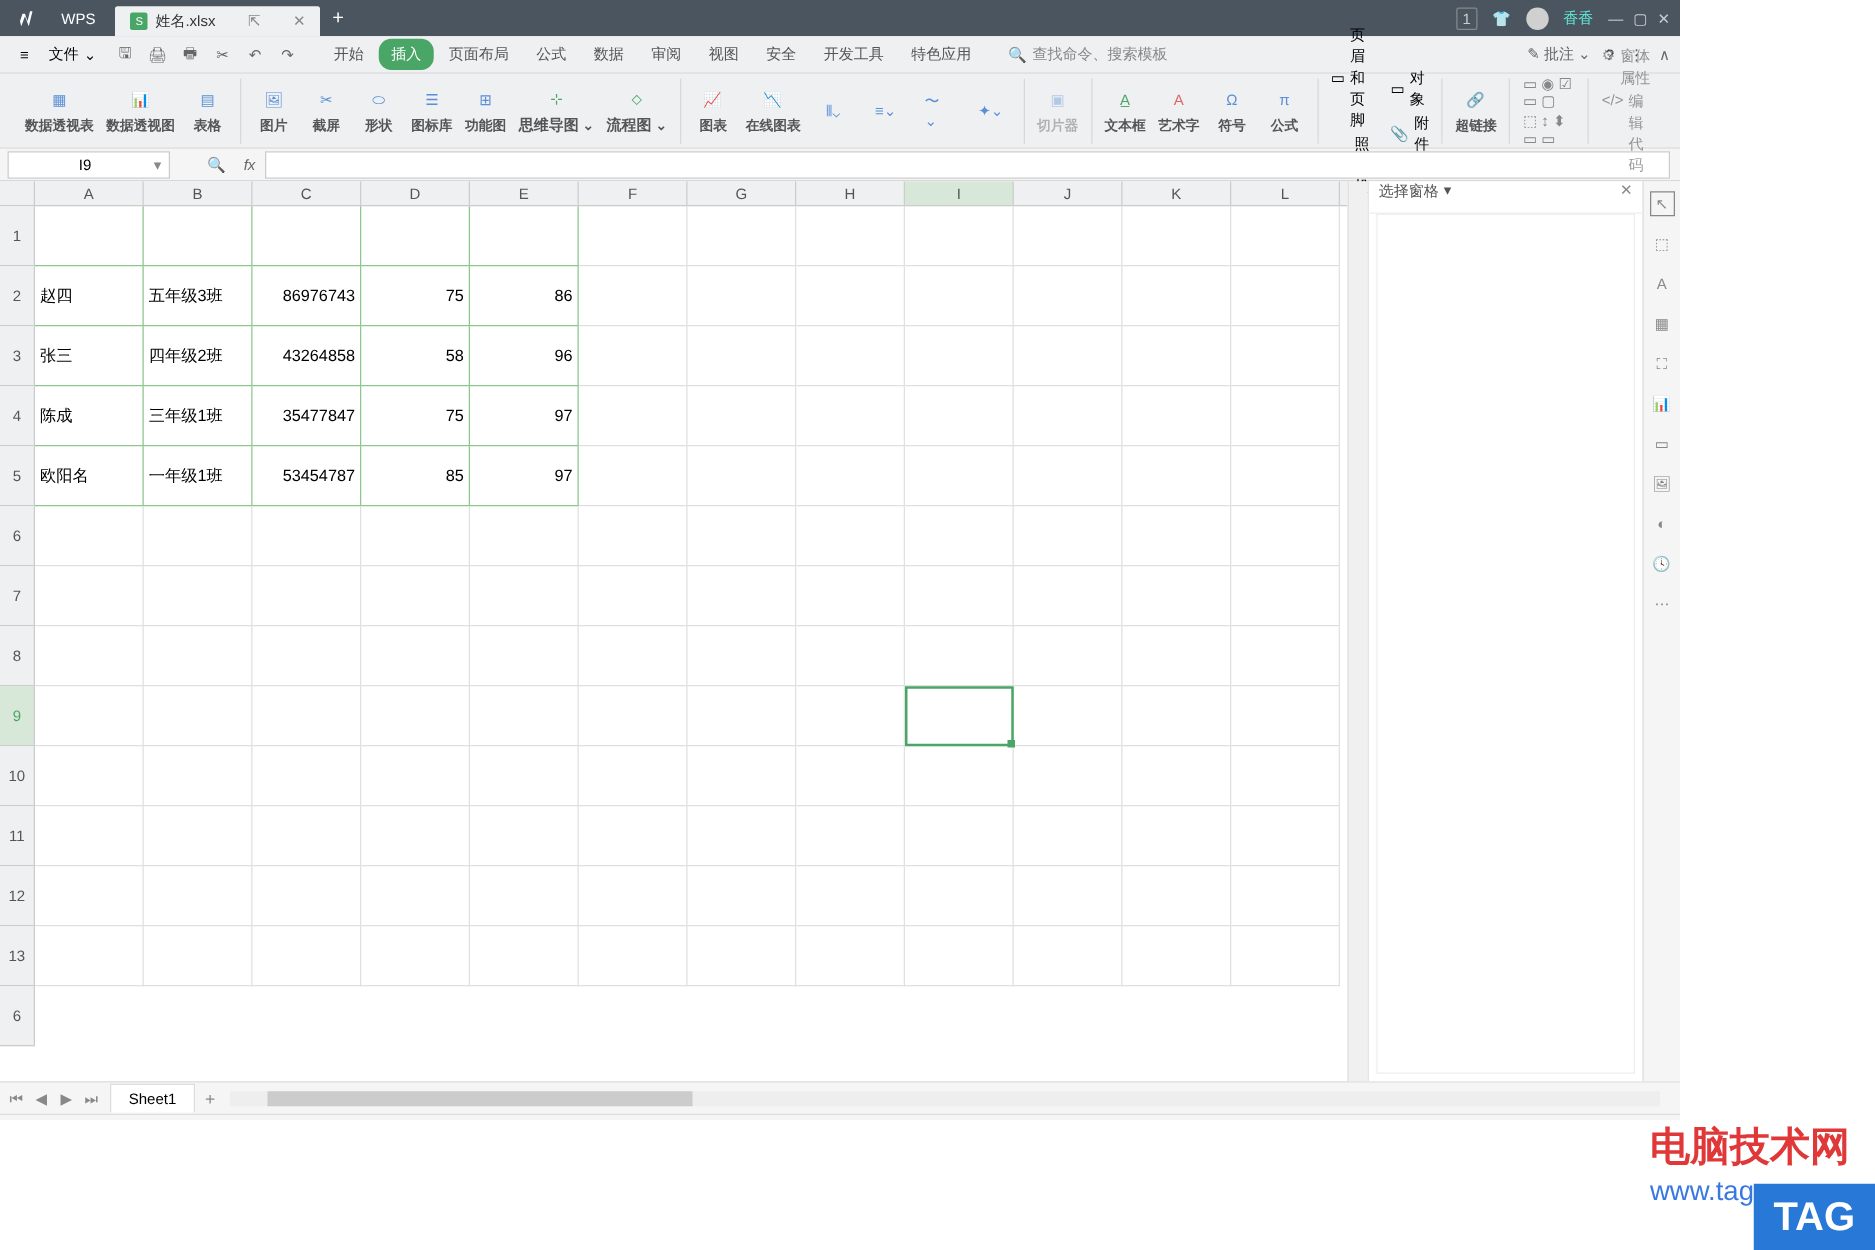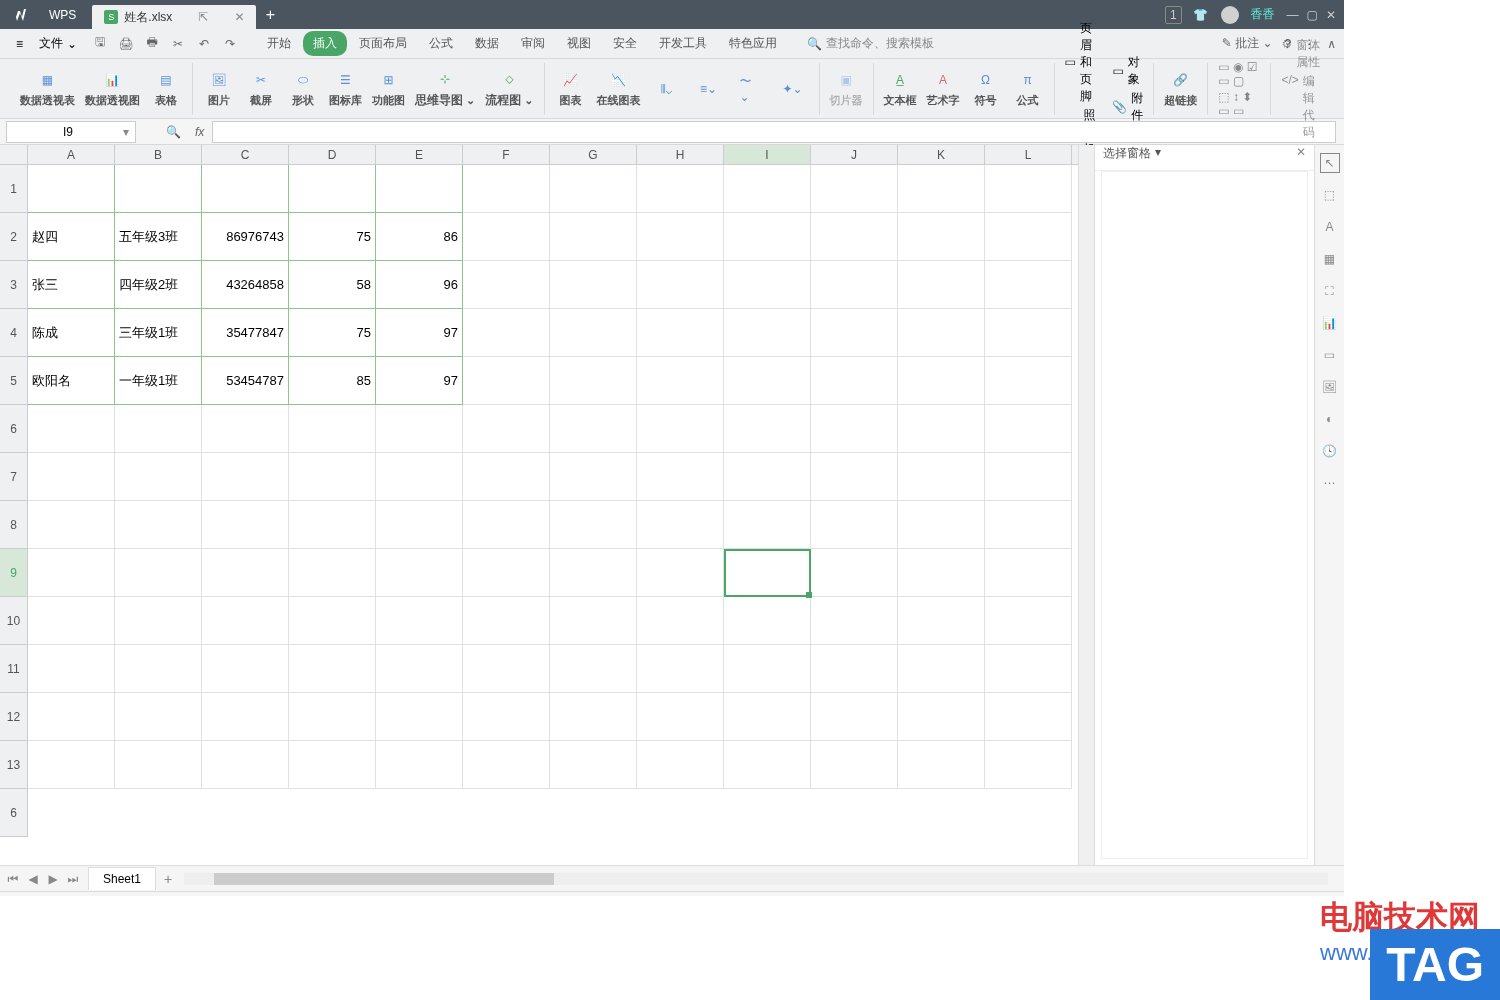--- a/index.html
+++ b/index.html
@@ -68,21 +68,21 @@
 .sheet-nav button { border: none; background: none; color: #888; width: 18px; }
 .sheet-tab { background: #fff; padding: 4px 14px; border: 1px solid #ddd; border-bottom: none; margin-left: 6px; }
 .sheet-plus { margin-left: 8px; color: #888; font-size: 14px; }
 .hscroll { flex: 1; margin: 0 12px; height: 12px; background: #eee; position: relative; }
 .hscroll-thumb { position: absolute; left: 30px; width: 340px; height: 100%; background: #ccc; }
 .status-bar { height: 24px; background: #f5f5f5; border-top: 1px solid #ddd; display: flex; align-items: center; padding: 0 8px; gap: 10px; color: #666; }
 .status-bar .protected { color: #4aa666; display: flex; align-items: center; gap: 4px; }
 .watermark { position: absolute; right: 20px; bottom: 34px; pointer-events: none; }
 .wm-text { font-size: 32px; font-weight: bold; color: #e03838; }
 .wm-url { font-size: 22px; color: #3878e0; }
-.wm-tag { position: absolute; right: 0; bottom: 0; background: #2878d8; color: #fff; font-size: 48px; font-weight: bold; padding: 8px 16px; }
+.wm-tag { position: absolute; right: 0; bottom: 0; background: #2878d8; color: #fff; font-size: 32px; font-weight: bold; padding: 8px 16px; }
 </style>
 </head>
 <body>
 
 <div class="titlebar">
   <div class="wps-logo">
     <svg viewBox="0 0 16 16">
         <path fill="#fff" d="M2 2l3 12 3-8 3 8 3-12h-2l-2 8-2-6h-2l-2 6-2-8z"></path>
       </svg>
     <span>WPS</span>

